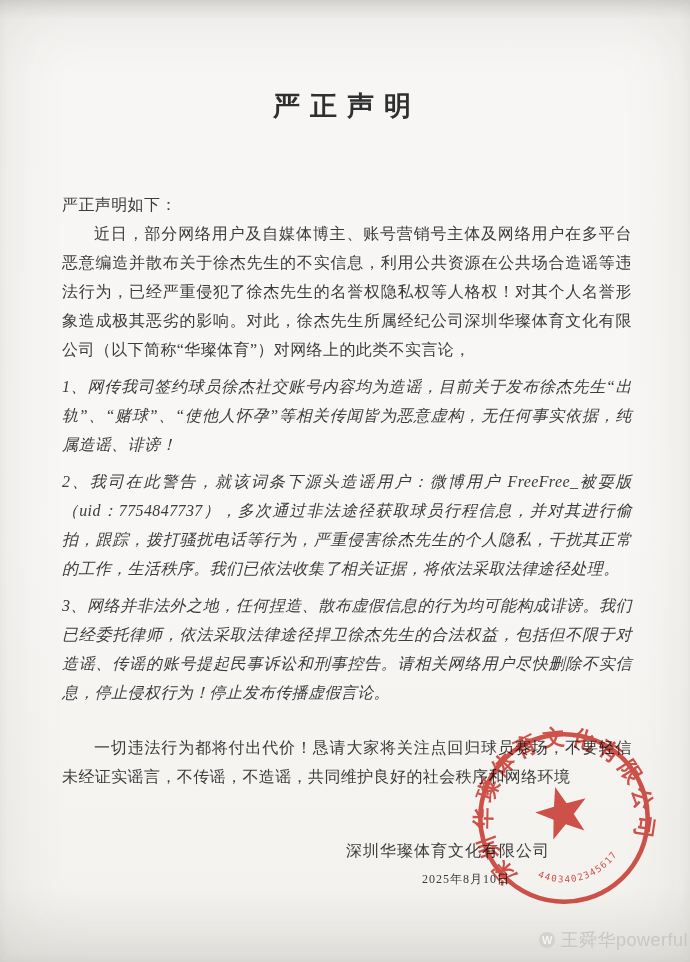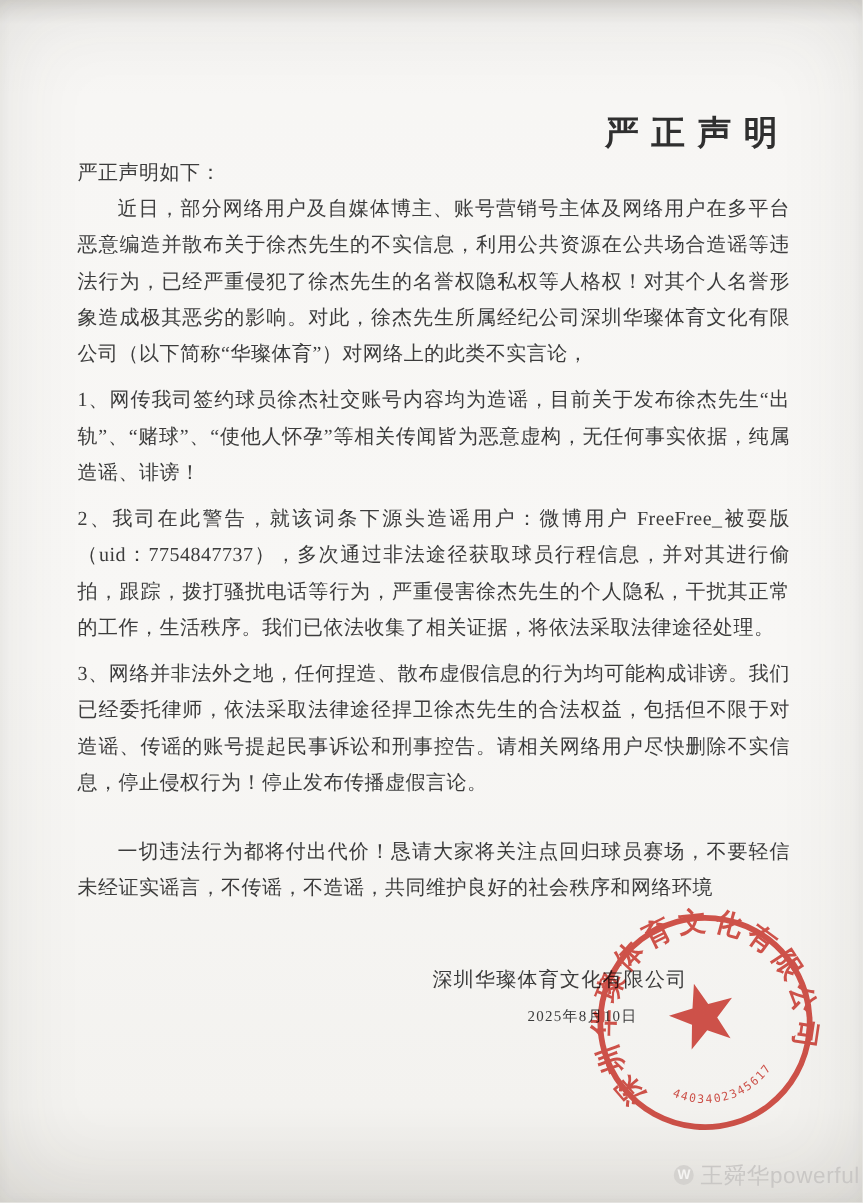--- a/index.html
+++ b/index.html
@@ -18,35 +18,36 @@
     background: linear-gradient(180deg,#dfddda 0%, #f4f3f1 2%, #f7f6f4 8%, #f8f7f5 55%, #f3f2ef 92%, #e6e4e0 100%);
     box-shadow: inset 0 0 70px rgba(60,55,45,0.10), inset 0 0 10px rgba(60,55,45,0.05);
   }
   .paper{
     position:relative;
     width:100%; height:100%;
     padding: 88px 58px 0 62px;
     color: var(--ink);
   }
   .title{
-    text-align:right;
+    text-align:center;
     font-size:27px;
     font-weight:700;
     letter-spacing:10px;
     color:#2f2f2f;
+    margin-bottom:66px;
   }
   .para{
     font-size:16px;
     line-height:29px;
     text-align:justify;
     letter-spacing:0.4px;
     color:var(--ink);
   }
   .indent{ text-indent:2em; }
-  .item{ margin-top:8px; }
+  .item{ margin-top:8px;font-style:italic; }
   .closing{ margin-top:26px; }
   .signature{
     margin-top:46px;
     display:flex;
     justify-content:flex-end;
     padding-right:82px;
   }
   .signature .sig-inner{
     display:inline-block;
     text-align:center;

